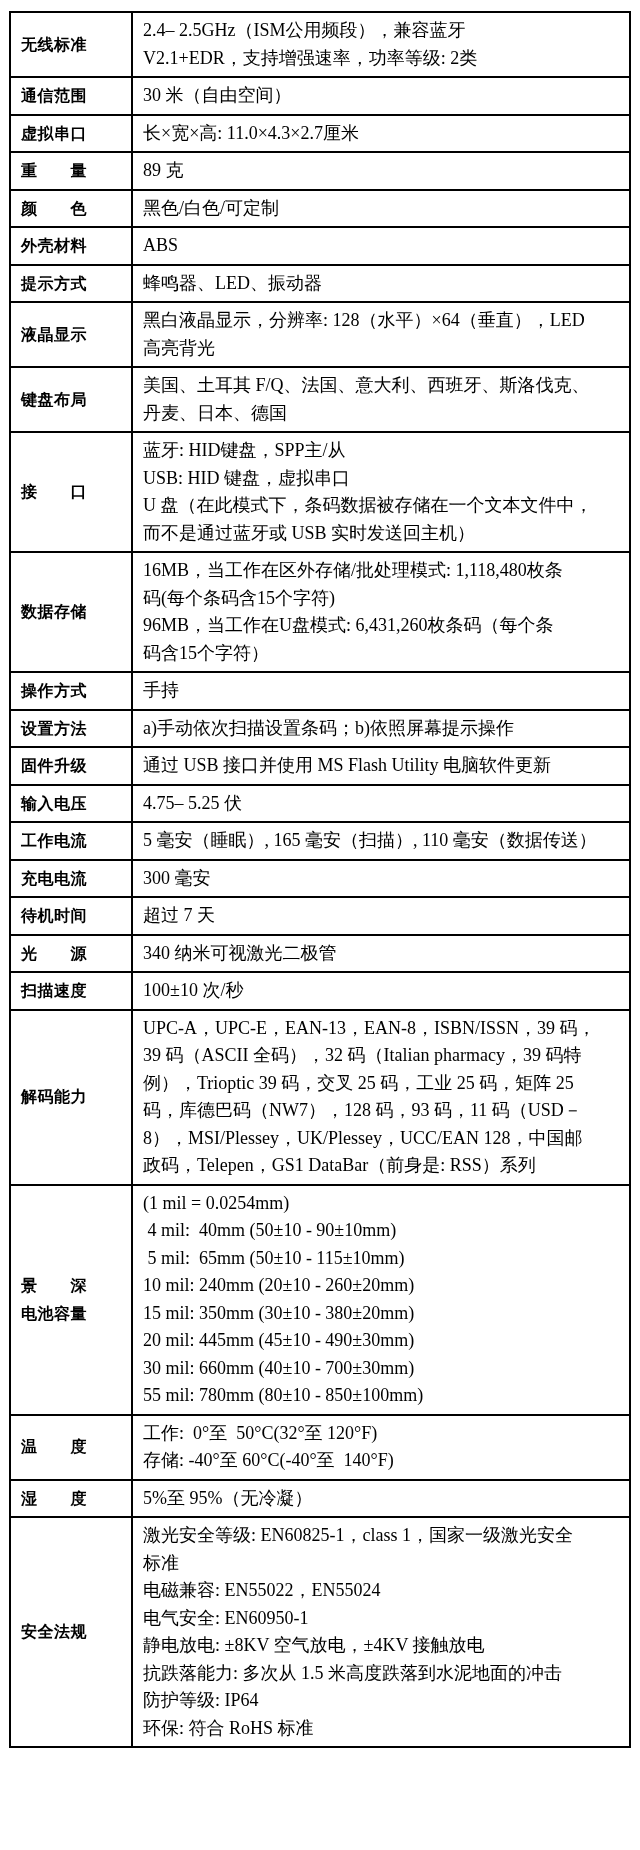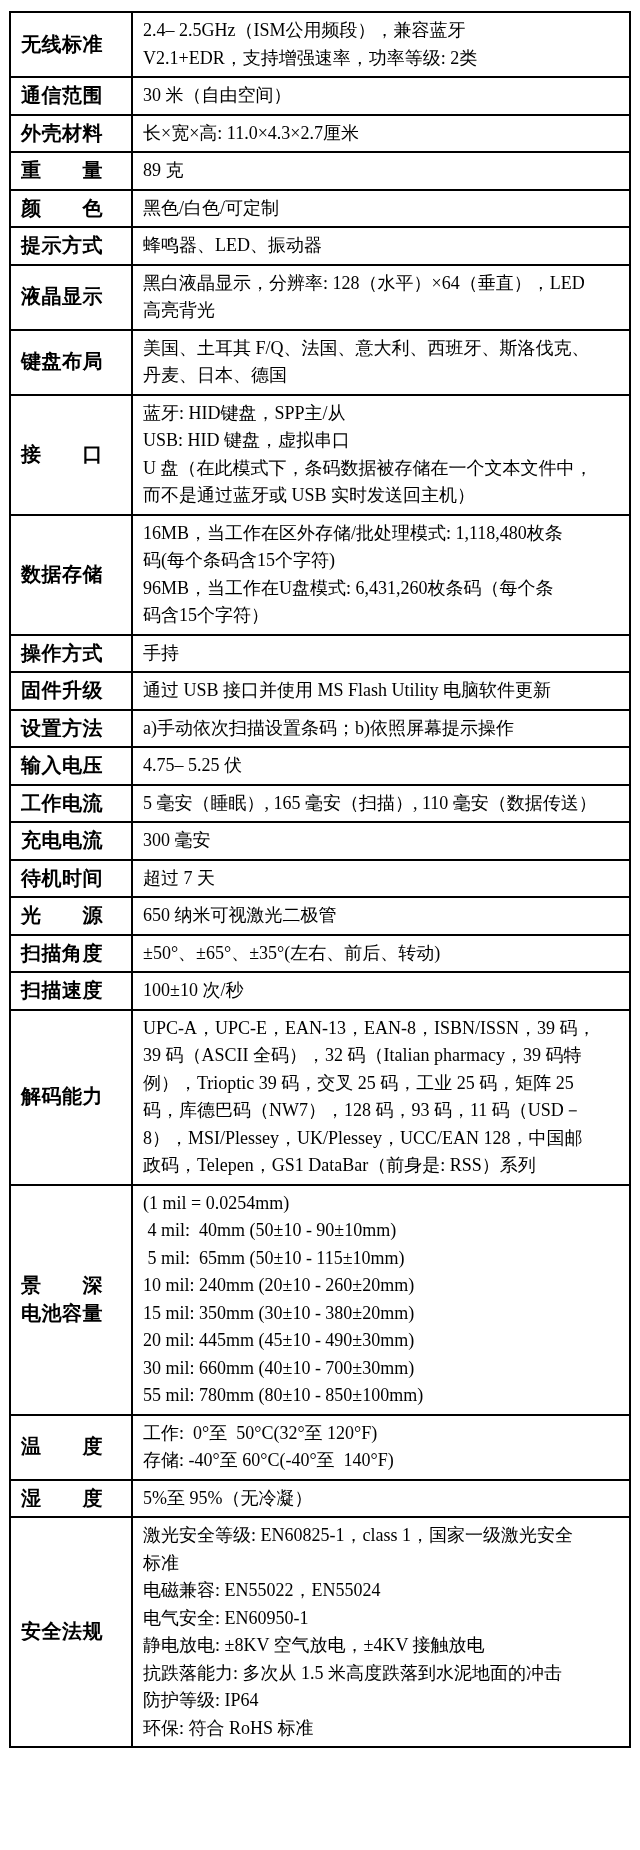--- a/index.html
+++ b/index.html
@@ -20,21 +20,21 @@
     margin: 11px auto;
   }
   table.spec th,
   table.spec td {
     border: 2px solid #000000;
     vertical-align: middle;
     line-height: 27.5px;
   }
   table.spec th {
     width: 110px;
-    font-size: 20px;
+    font-size: 16px;
     font-weight: bold;
     text-align: left;
     padding: 4px 0 4px 10px;
     white-space: pre-line;
     letter-spacing: 0.5px;
   }
   table.spec td {
     font-size: 18px;
     padding: 4px 4px 4px 10px;
     white-space: pre-wrap;
@@ -53,34 +53,38 @@
     <td>2.4– 2.5GHz（ISM公用频段），兼容蓝牙
 V2.1+EDR，支持增强速率，功率等级: 2类</td>
   </tr>
 
   <tr>
     <th scope="row">通信范围</th>
     <td>30 米（自由空间）</td>
   </tr>
 
   <tr>
-    <th scope="row">外壳材料</th>
+    <th scope="row">虚拟串口</th>
     <td>长×宽×高: 11.0×4.3×2.7厘米</td>
   </tr>
 
   <tr>
     <th scope="row">重　　量</th>
     <td>89 克</td>
   </tr>
 
   <tr>
     <th scope="row">颜　　色</th>
     <td>黑色/白色/可定制</td>
   </tr>
 
+  <tr>
+    <th scope="row">外壳材料</th>
+    <td>ABS</td>
+  </tr>
 
   <tr>
     <th scope="row">提示方式</th>
     <td>蜂鸣器、LED、振动器</td>
   </tr>
 
   <tr>
     <th scope="row">液晶显示</th>
     <td>黑白液晶显示，分辨率: 128（水平）×64（垂直），LED
 高亮背光</td>
@@ -107,30 +111,30 @@
 96MB，当工作在U盘模式: 6,431,260枚条码（每个条
 码含15个字符）</td>
   </tr>
 
   <tr>
     <th scope="row">操作方式</th>
     <td>手持</td>
   </tr>
 
   <tr>
+    <th scope="row">设置方法</th>
+    <td>a)手动依次扫描设置条码；b)依照屏幕提示操作</td>
+  </tr>
+
+  <tr>
     <th scope="row">固件升级</th>
     <td>通过 USB 接口并使用 MS Flash Utility 电脑软件更新</td>
   </tr>
 
   <tr>
-    <th scope="row">设置方法</th>
-    <td>a)手动依次扫描设置条码；b)依照屏幕提示操作</td>
-  </tr>
-
-  <tr>
     <th scope="row">输入电压</th>
     <td>4.75– 5.25 伏</td>
   </tr>
 
   <tr>
     <th scope="row">工作电流</th>
     <td>5 毫安（睡眠）, 165 毫安（扫描）, 110 毫安（数据传送）</td>
   </tr>
 
 
@@ -140,27 +144,23 @@
     <td>300 毫安</td>
   </tr>
 
   <tr>
     <th scope="row">待机时间</th>
     <td>超过 7 天</td>
   </tr>
 
   <tr>
     <th scope="row">光　　源</th>
-    <td>650 纳米可视激光二极管</td>
-  </tr>
-
-  <tr>
-    <th scope="row">扫描角度</th>
-    <td>±50°、±65°、±35°(左右、前后、转动)</td>
-  </tr>
+    <td>340 纳米可视激光二极管</td>
+  </tr>
+
 
   <tr>
     <th scope="row">扫描速度</th>
     <td>100±10 次/秒</td>
   </tr>
 
   <tr>
     <th scope="row">解码能力</th>
     <td>UPC-A，UPC-E，EAN-13，EAN-8，ISBN/ISSN，39 码，
 39 码（ASCII 全码），32 码（Italian pharmacy，39 码特

